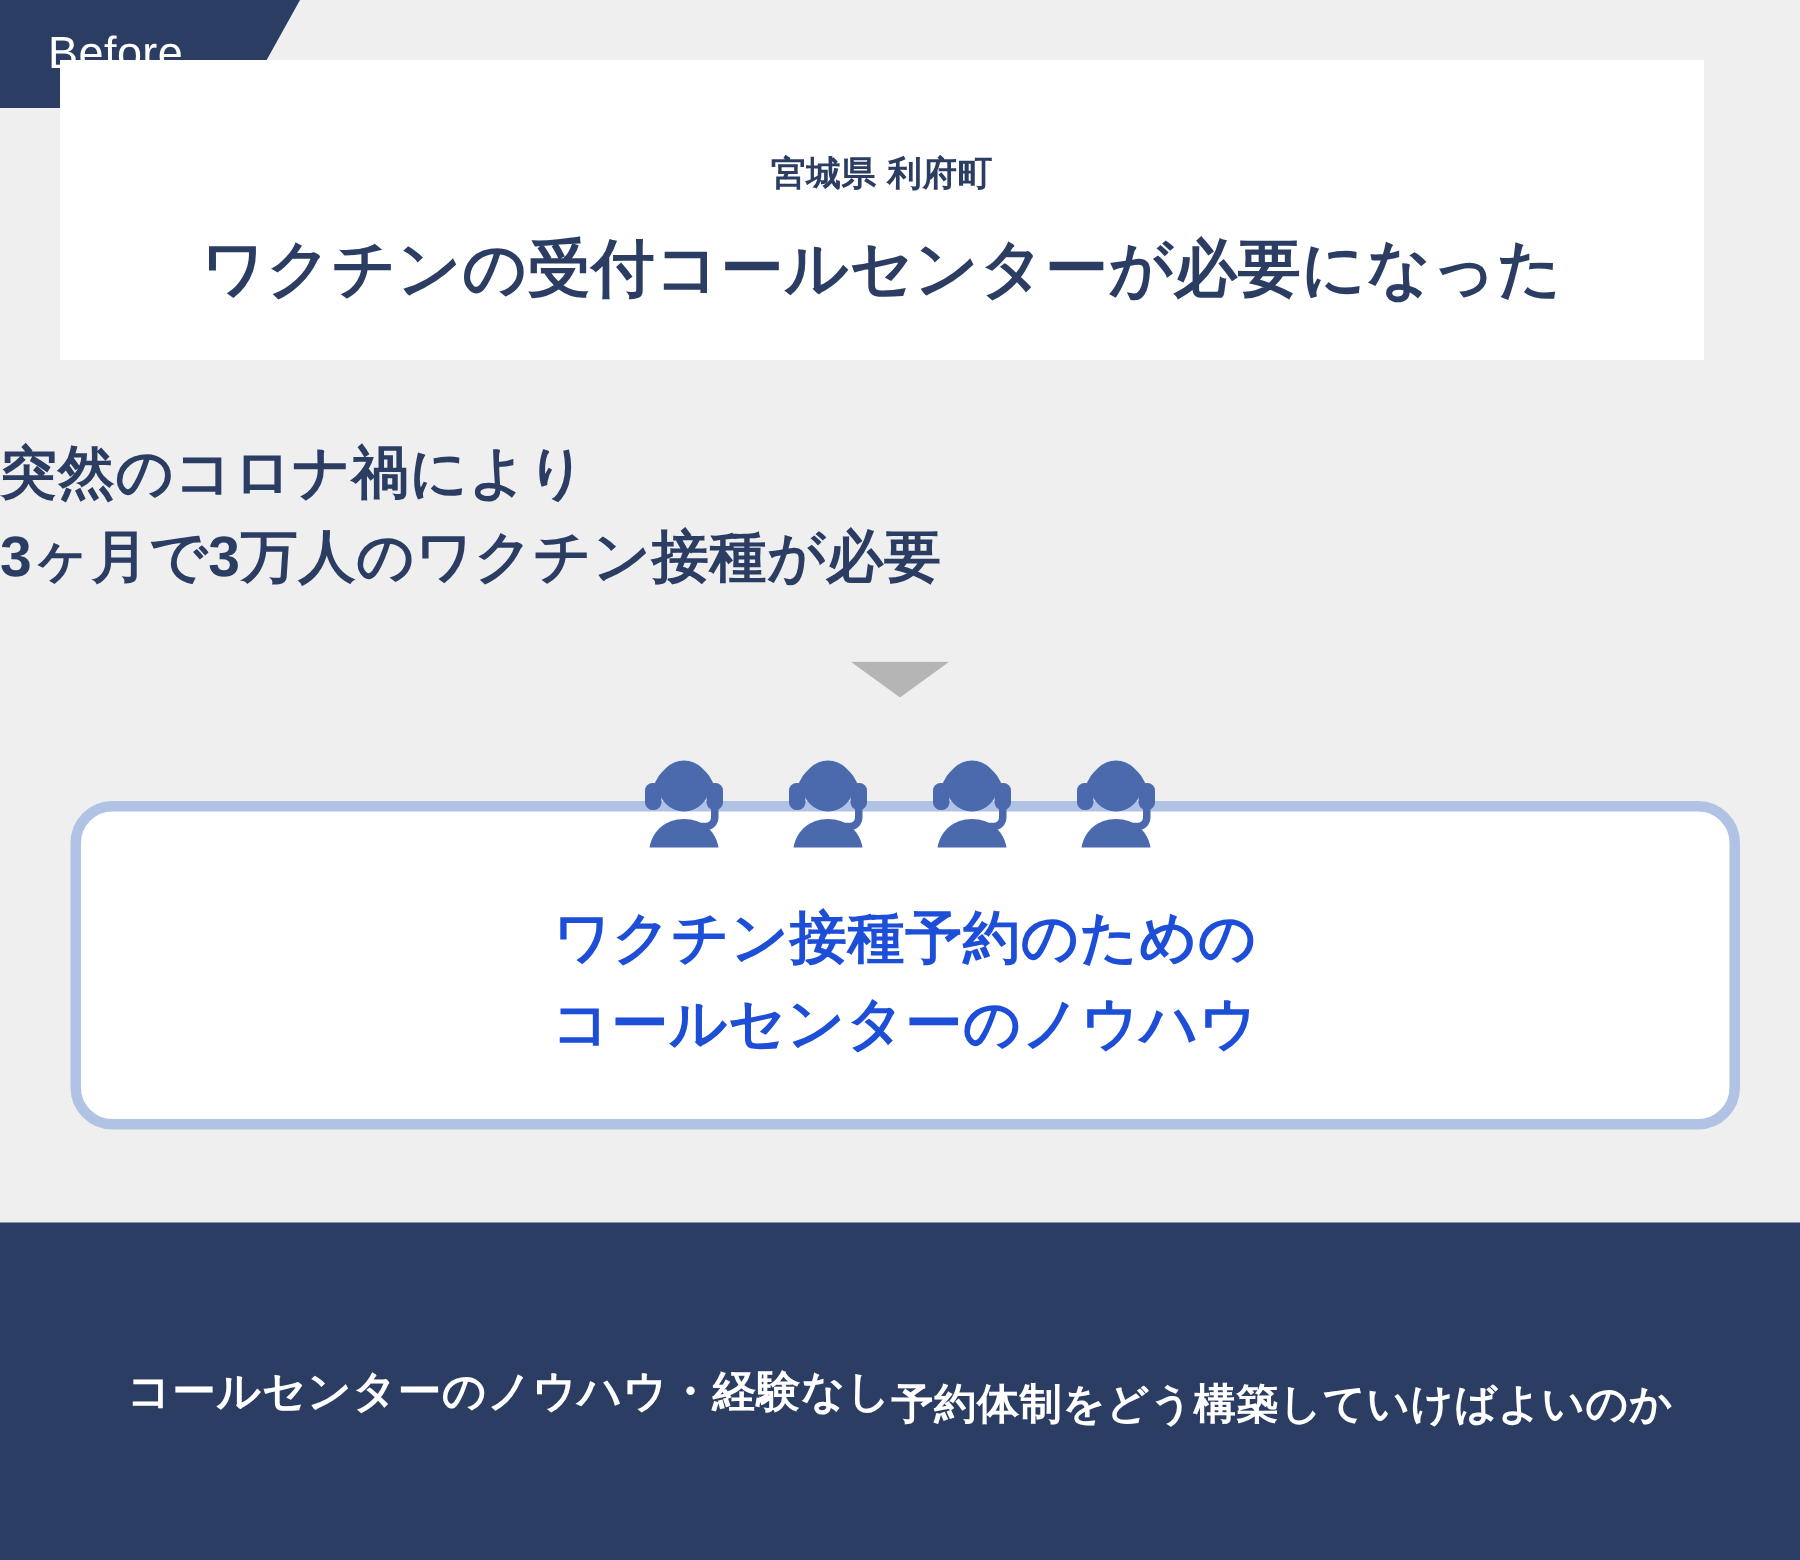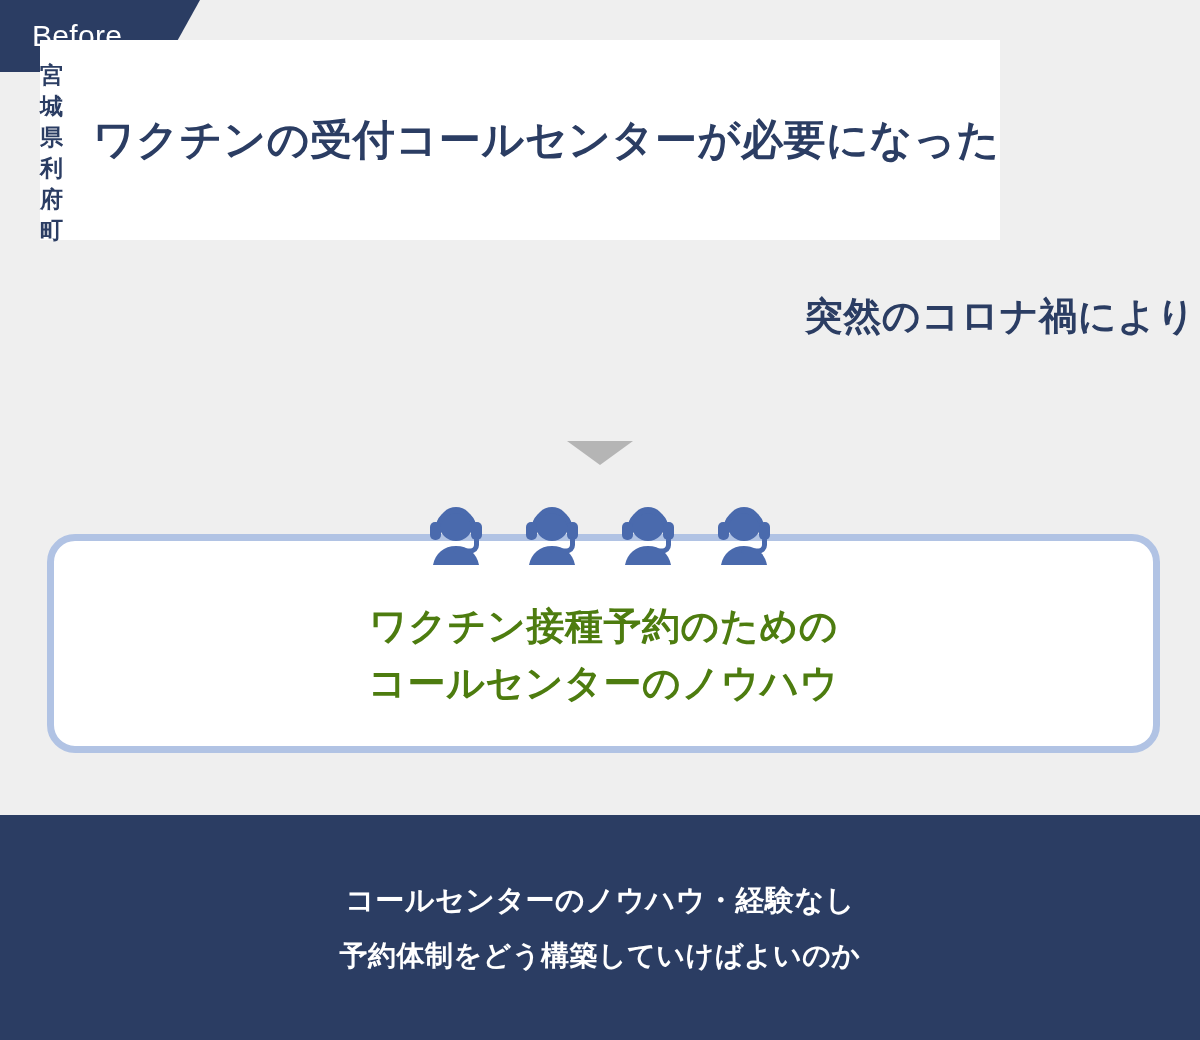--- a/index.html
+++ b/index.html
@@ -18,37 +18,37 @@
     clip-path:polygon(0 0, 200px 0, 160px 72px, 0 72px);
     display:flex; align-items:center;
   }
   .badge-label {
     color:#ffffff; font-size:30px; font-weight:normal;
     letter-spacing:.3px; margin-left:32px; line-height:1;
   }
 
   
   .header-card {
-    position:absolute; left:40px; top:40px; width:960px; height:200px;
+    position:absolute; left:40px; top:40px; width:1096px; height:200px;
     background:#ffffff;
-    display:flex; flex-direction:row; align-items:center; justify-content:center;gap:20px;
+    display:flex; flex-direction:column; align-items:center; justify-content:center;gap:20px;
   }
   .header-sub {
     font-size:23px; font-weight:bold; color:#2b3d63;
     letter-spacing:.5px; margin-top:26px;
   }
   .header-title {
     font-size:42px; font-weight:bold; color:#2b3d63;
     letter-spacing:.5px; white-space:nowrap;
   }
 
   
   .lead {
     position:absolute; left:0; top:288px; width:1196px;
-    text-align:right; color:#2b3d63;
+    text-align:left; color:#2b3d63;
     font-size:38px; font-weight:bold; line-height:1.48;
     letter-spacing:.5px;
   }
   .lead .line { display:block; white-space:nowrap; }
 
   
   .arrow {
     position:absolute; left:567px; top:441px; width:66px; height:24px;
     background:#b5b5b5;
     clip-path:polygon(0 0, 66px 0, 33px 24px);
@@ -63,31 +63,31 @@
   .op-icon { width:68px; height:68px; display:block; }
 
   
   .callbox {
     position:absolute; left:47px; top:534px; width:1113px; height:219px;
     background:#ffffff; border:7px solid #b1c3e4; border-radius:28px;
     display:flex; flex-direction:column; align-items:center; justify-content:center;
     z-index:1;
   }
   .callbox-text {
-    color:#4d7c0f; font-size:38px; font-weight:bold;
+    color:#1d4ed8; font-size:38px; font-weight:bold;
     line-height:1.48; text-align:center; letter-spacing:.5px;
     margin-top:22px;
   }
   .callbox-text .line { display:block; white-space:nowrap; }
 
   
   .footer {
     position:absolute; left:0; top:815px; width:1200px; height:225px;
     background:#2b3d63;
-    display:flex; flex-direction:column; align-items:center; justify-content:center;
+    display:flex; flex-direction:row; align-items:center; justify-content:center;
   }
   .footer-sub {
     color:#ffffff; font-size:29px; font-weight:bold;
     letter-spacing:.5px; white-space:nowrap;
   }
   .footer-title {
     color:#ffffff; font-size:28px; font-weight:bold;
     letter-spacing:.5px; margin-top:16px; white-space:nowrap;
   }
 </style>
@@ -100,20 +100,21 @@
     <span class="badge-label">Before</span>
   </div>
 
   <div class="header-card">
     <div class="header-sub">宮城県 利府町</div>
     <div class="header-title">ワクチンの受付コールセンターが必要になった</div>
   </div>
 
   <div class="lead">
     <span class="line">突然のコロナ禍により</span>
+    <span class="line">3ヶ月で3万人のワクチン接種が必要</span>
   </div>
 
   <div class="arrow"></div>
 
   <div class="ops">
     <span>
       <svg class="op-icon" viewBox="0 0 68 68" aria-hidden="true">
         <path d="M34 46c-12 0-21 7.5-23 19h46c-2-11.5-11-19-23-19z" fill="#4a6aad"></path>
         <circle cx="34" cy="24" r="17" fill="#4a6aad"></circle>
         <path d="M16 29 A18 18 0 0 1 52 29" fill="none" stroke="#4a6aad" stroke-width="5"></path>

